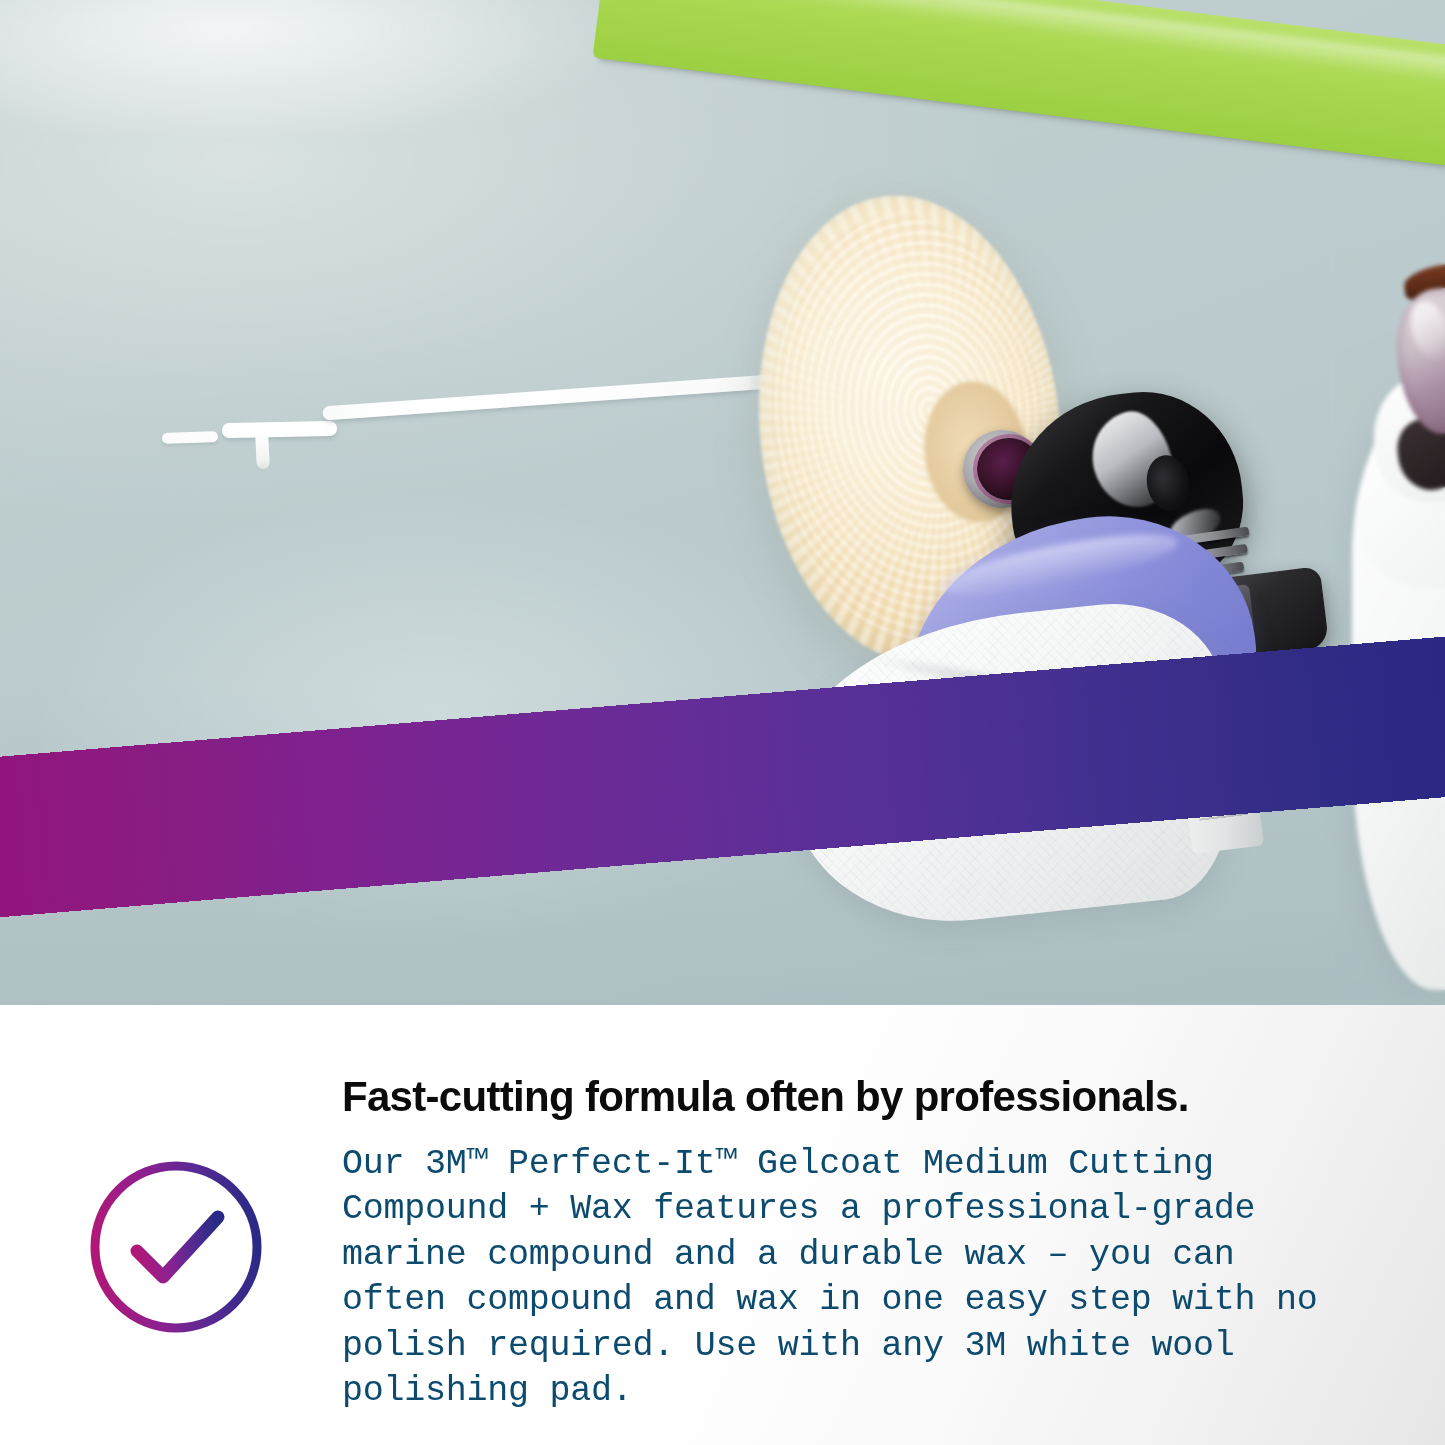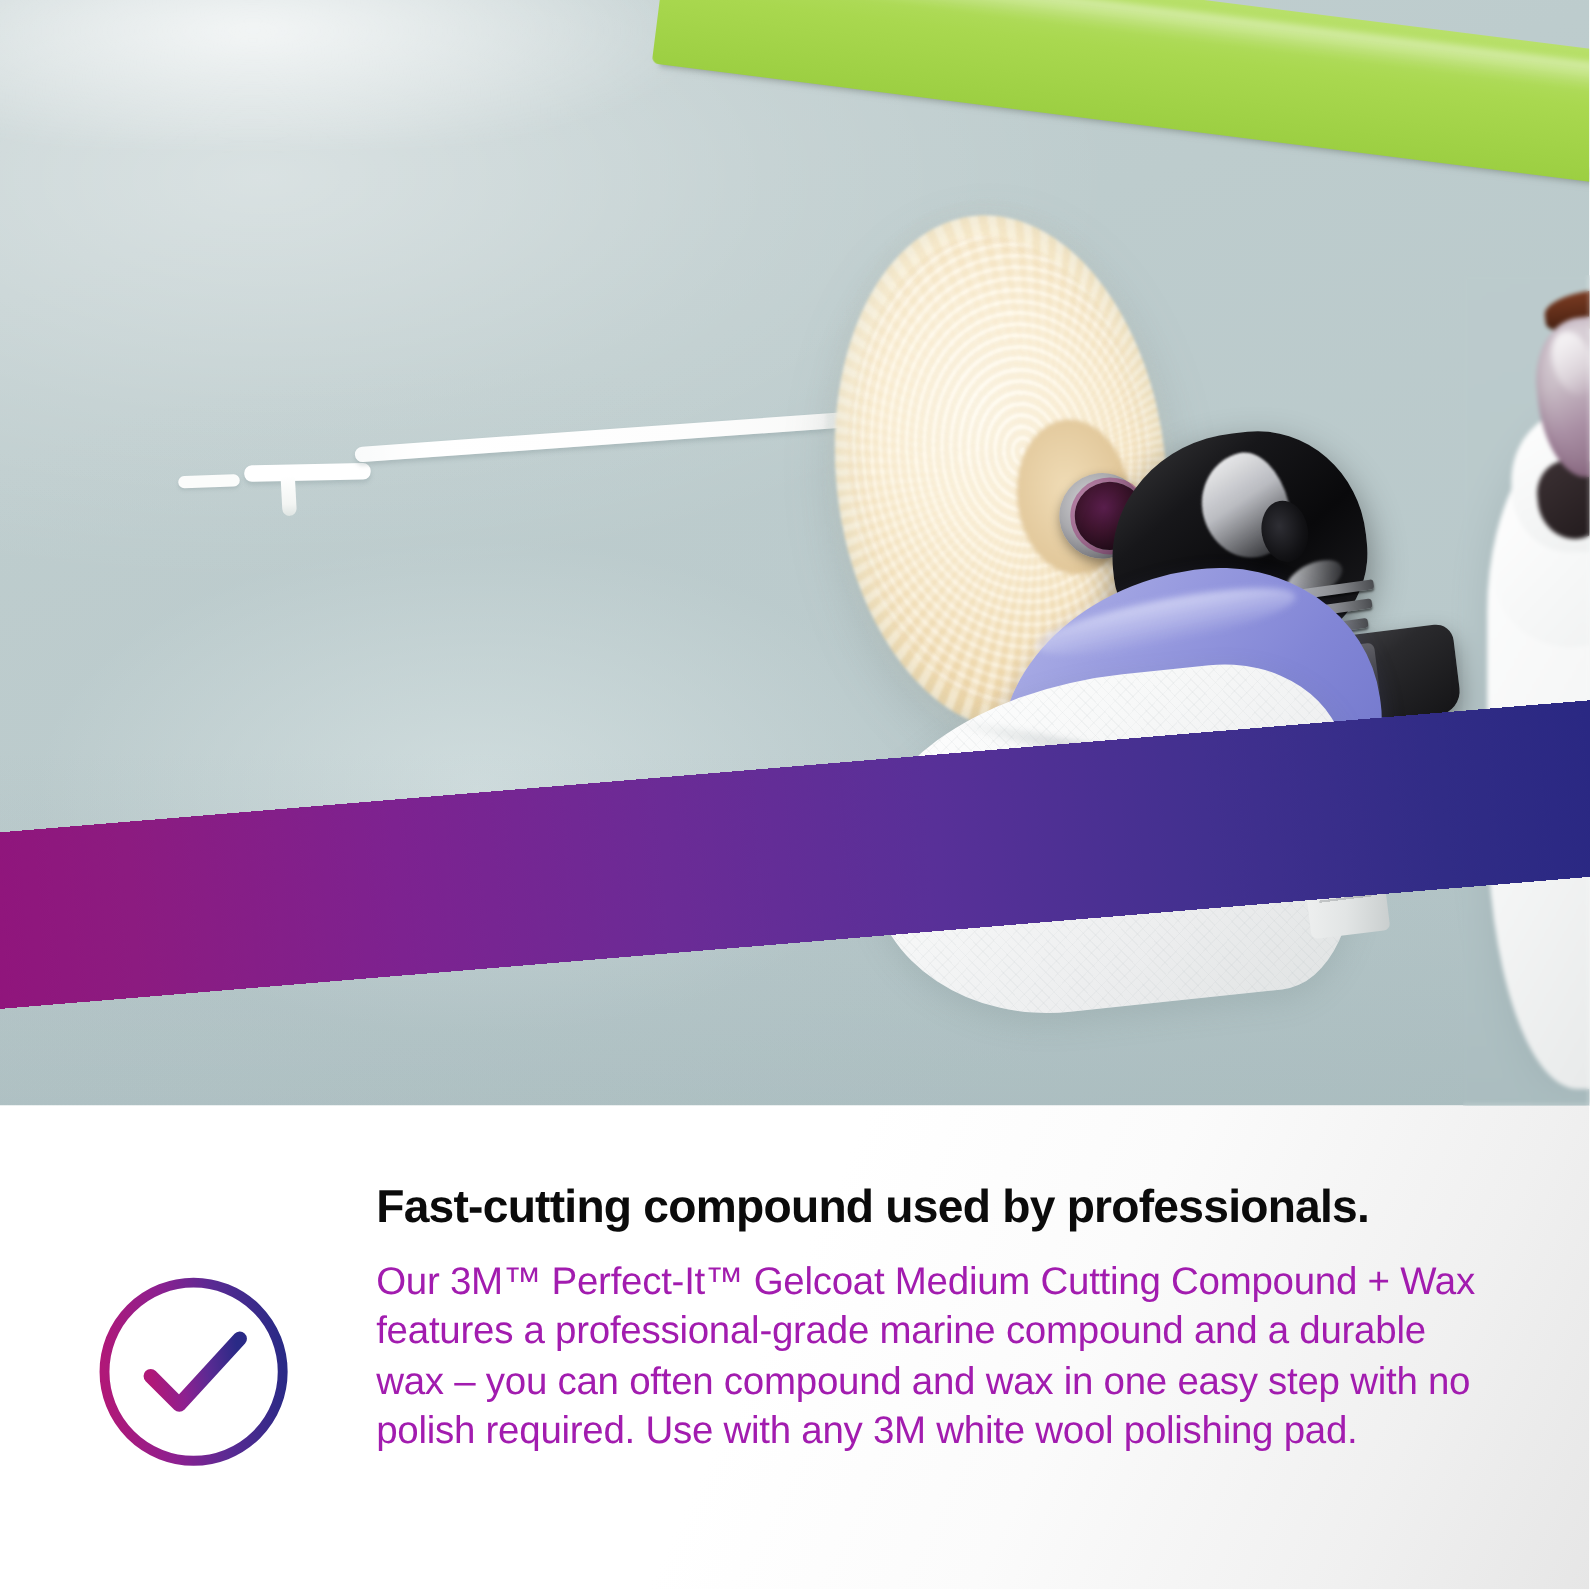--- a/index.html
+++ b/index.html
@@ -468,22 +468,22 @@
     font-family: "Liberation Sans", sans-serif;
     white-space: nowrap;
   }
 
   .body-copy {
     margin: 22px 0 0 0;
     font-size: 35px;
     line-height: 1.30;
     font-weight: 400;
     letter-spacing: -0.25px;
-    color: #a21caf;
-    font-family: Liberation Sans, sans-serif;
+    color: #0c4a6e;
+    font-family: Liberation Mono, monospace;
     max-width: 1010px;
   }
 </style>
 </head>
 <body>
 
 <div id="page">
 
   <div class="photo">
     <div class="wall-sheen"></div>
@@ -557,17 +557,17 @@
         <stop offset="35%" stop-color="#8d2090"></stop>
         <stop offset="65%" stop-color="#5a2a93"></stop>
         <stop offset="100%" stop-color="#2a2a86"></stop>
       </linearGradient>
     </defs>
     <circle cx="90" cy="92" r="81" fill="none" stroke="url(#chkGrad)" stroke-width="9"></circle>
     <path d="M51 96 L77 122 L132 62" fill="none" stroke="url(#chkGrad)" stroke-width="13" stroke-linecap="round" stroke-linejoin="round"></path>
   </svg>
 
   <div class="copy">
-    <h2 class="headline">Fast-cutting compound used by professionals.</h2>
+    <h2 class="headline">Fast-cutting formula often by professionals.</h2>
     <p class="body-copy">Our 3M™ Perfect-It™ Gelcoat Medium Cutting Compound + Wax features a professional-grade marine compound and a durable wax – you can often compound and wax in one easy step with no polish required. Use with any 3M white wool polishing pad.</p>
   </div>
 
 </div>
 
 </body></html>

